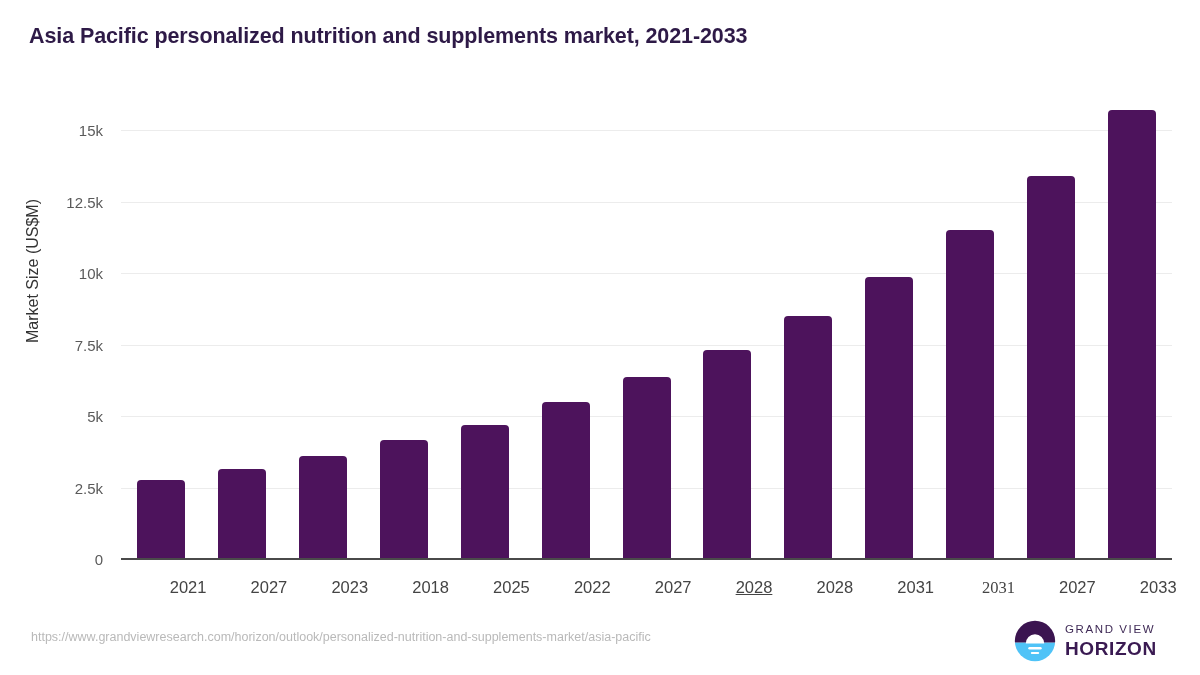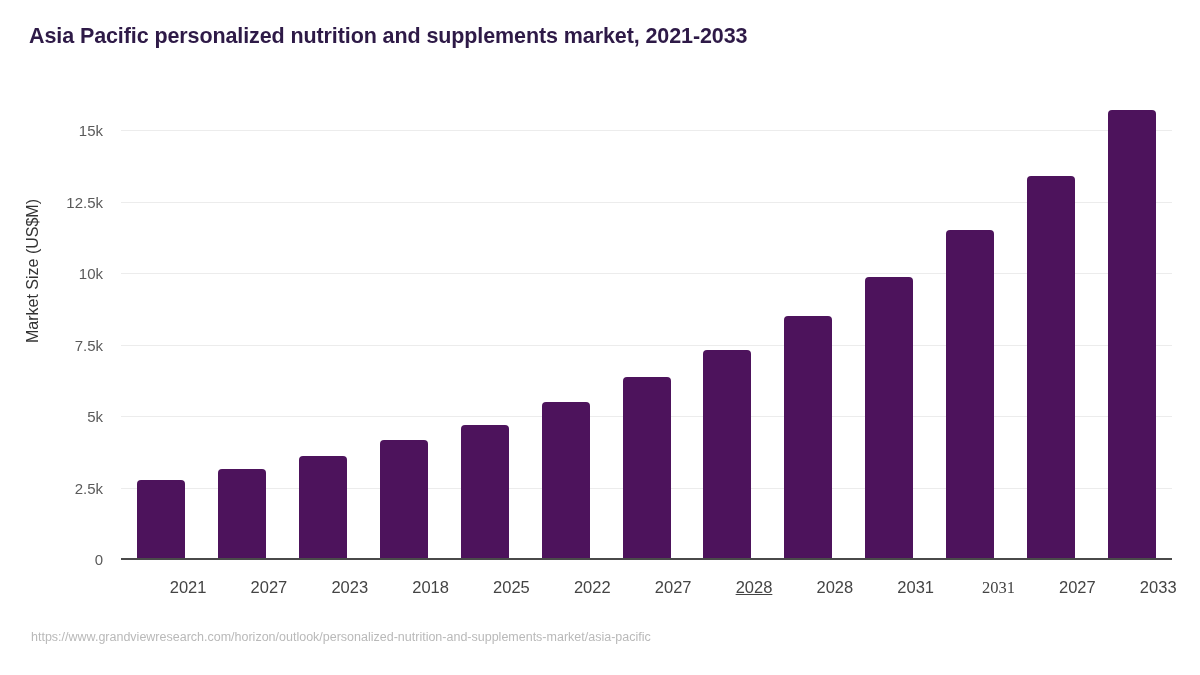--- a/index.html
+++ b/index.html
@@ -172,14 +172,34 @@
       <div class="xtick" style="left: 727.346px; text-decoration: underline;">2028</div>
       <div class="xtick" style="left: 808.192px;">2028</div>
       <div class="xtick" style="left: 889.038px;">2031</div>
       <div class="xtick" style="left: 969.885px; font-family: Liberation Serif, serif;">2031</div>
       <div class="xtick" style="left: 1050.73px;">2027</div>
       <div class="xtick" style="left: 1131.58px;">2033</div>
     </div>
 
   <div class="source-url">https://www.grandviewresearch.com/horizon/outlook/personalized-nutrition-and-supplements-market/asia-pacific</div>
 
+  <div class="logo-wrap">
+    <svg class="logo-mark" viewBox="0 0 100 100">
+      <defs>
+        <clipPath id="circClip">
+            <circle cx="50" cy="50" r="48"></circle>
+          </clipPath>
+      </defs>
+      <g clip-path="url(#circClip)">
+        <rect x="0" y="0" width="100" height="54" fill="#3b1450"></rect>
+        <rect x="0" y="54" width="100" height="46" fill="#4fc3f7"></rect>
+        <path d="M28 56 a22 22 0 0 1 44 0 z" fill="#ffffff"></path>
+        <rect x="34" y="64" width="32" height="6" rx="3" fill="#ffffff"></rect>
+        <rect x="40" y="76" width="20" height="5" rx="2.5" fill="#ffffff"></rect>
+      </g>
+    </svg>
+    <div class="logo-text">
+      <div class="logo-top">GRAND VIEW</div>
+      <div class="logo-bottom">HORIZON</div>
+    </div>
+  </div>
 
 </div>
 
 </body></html>

